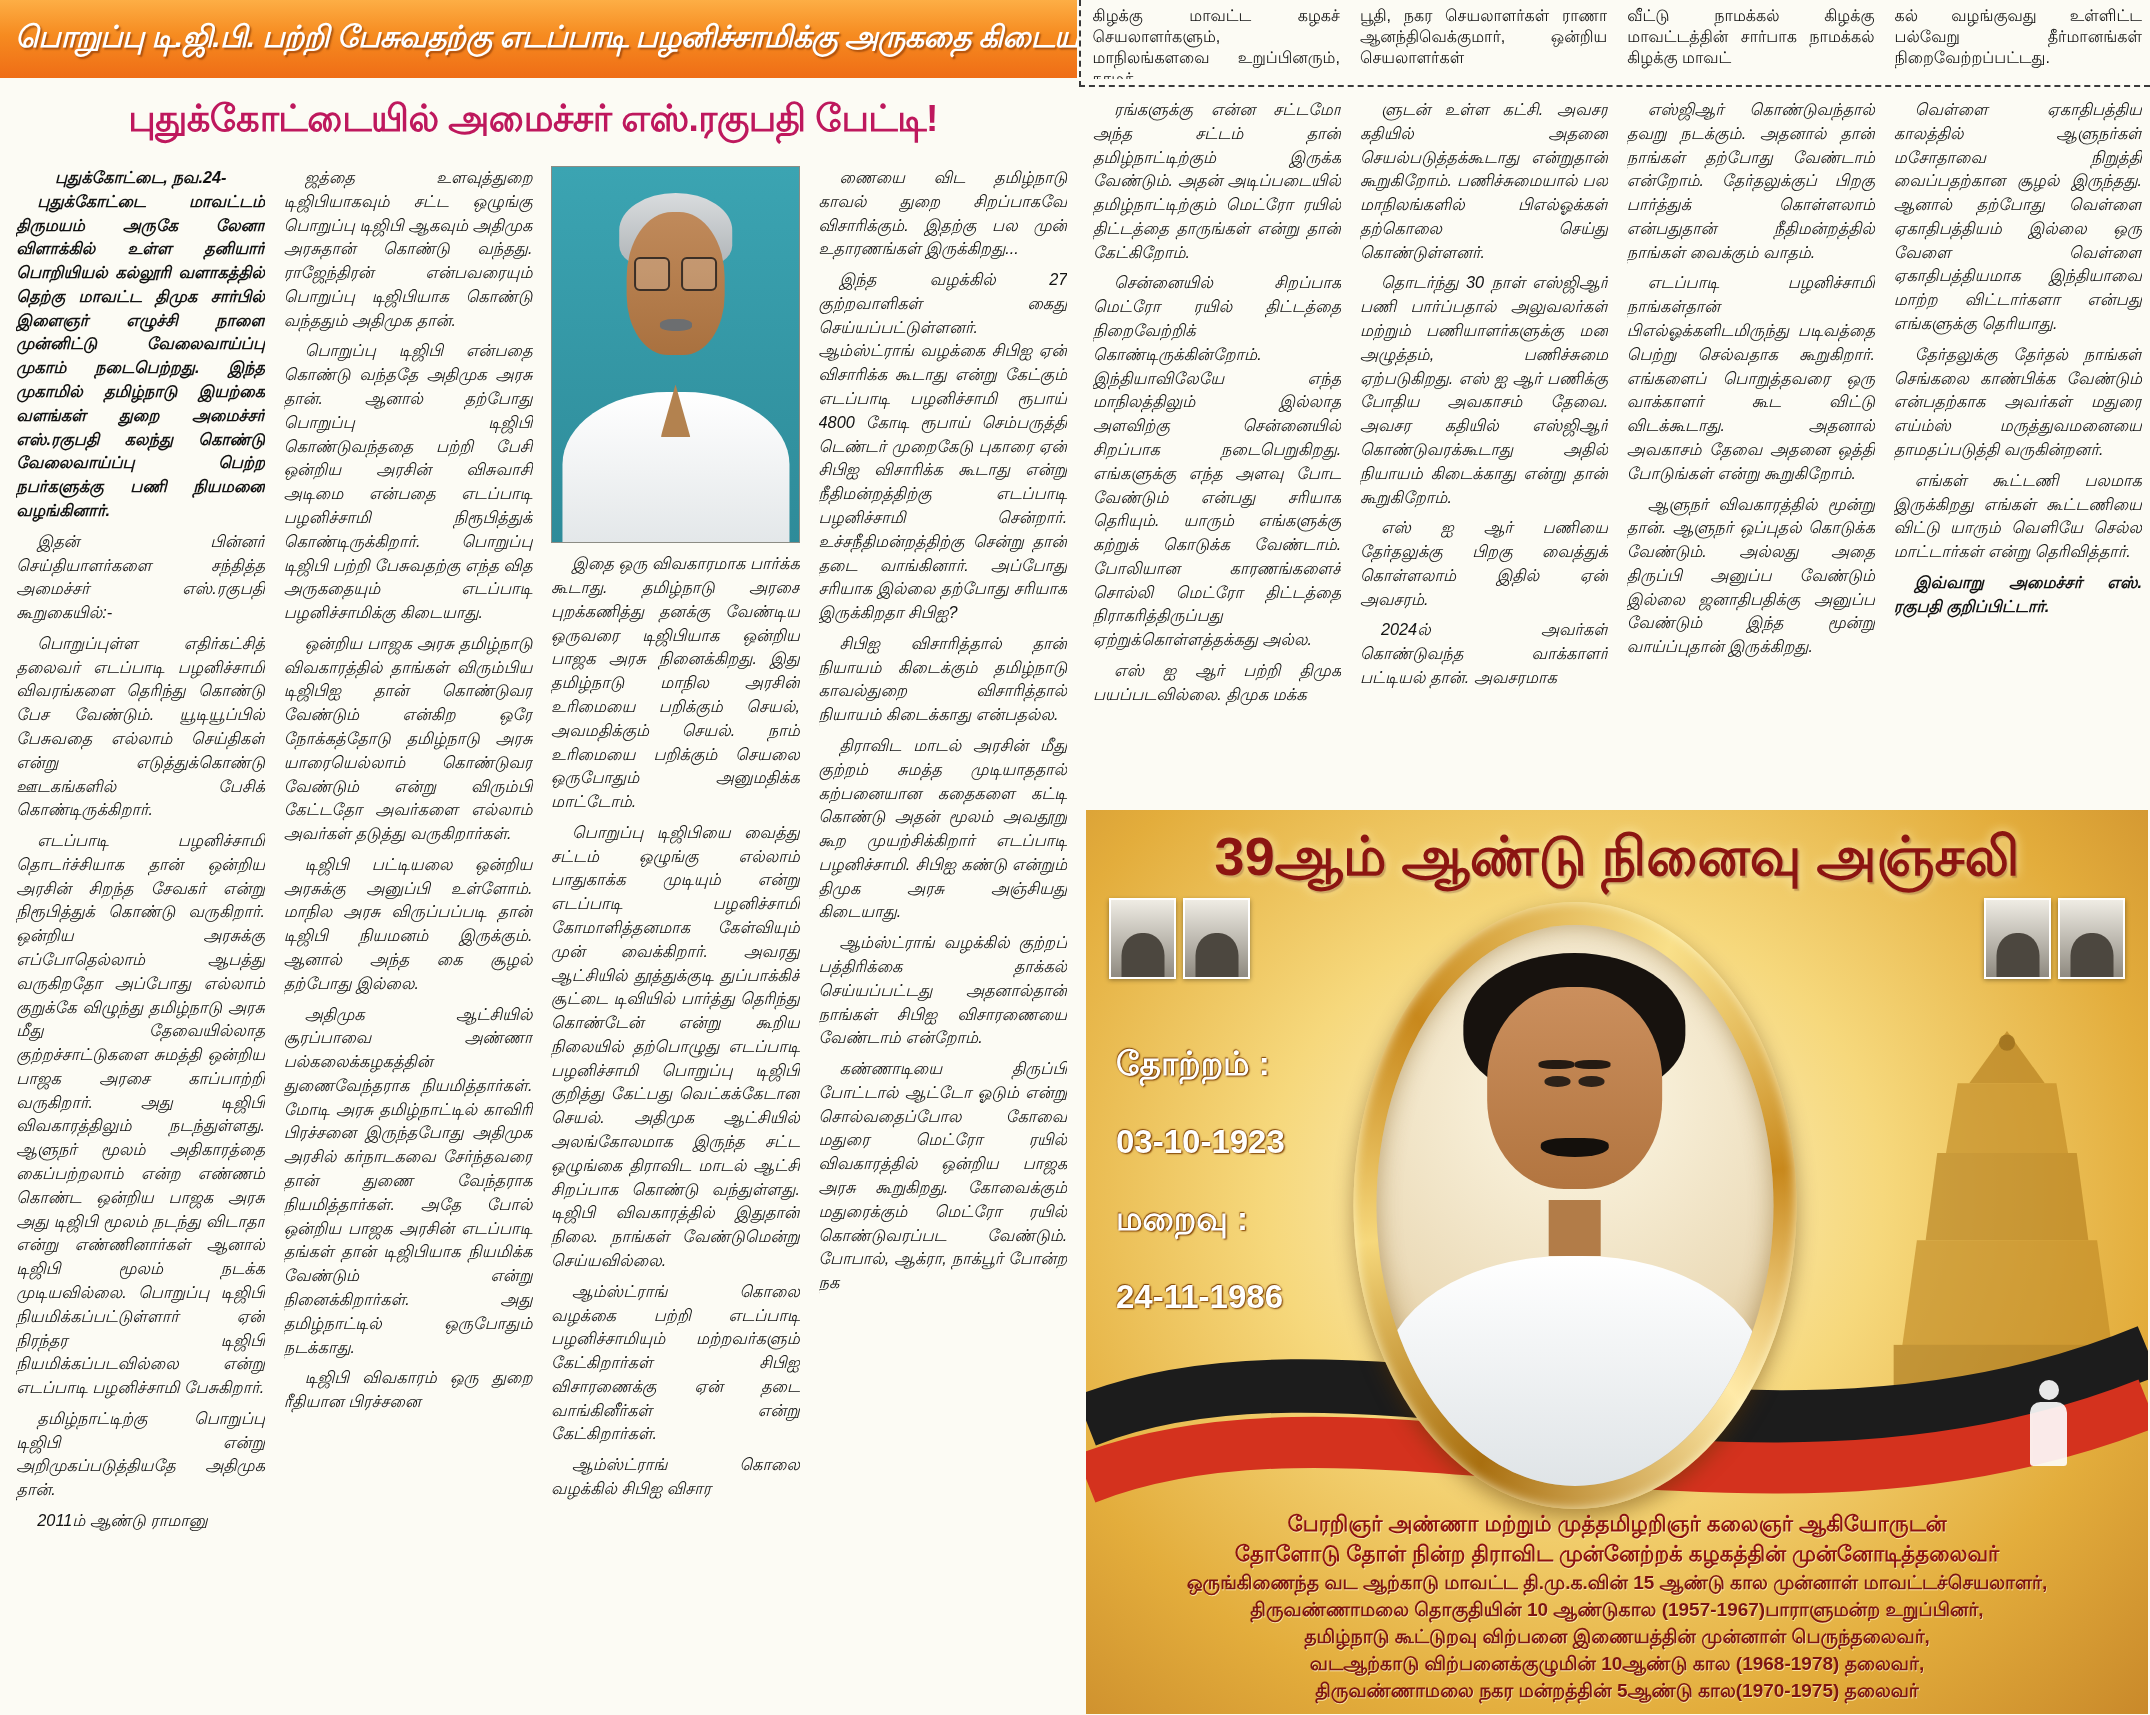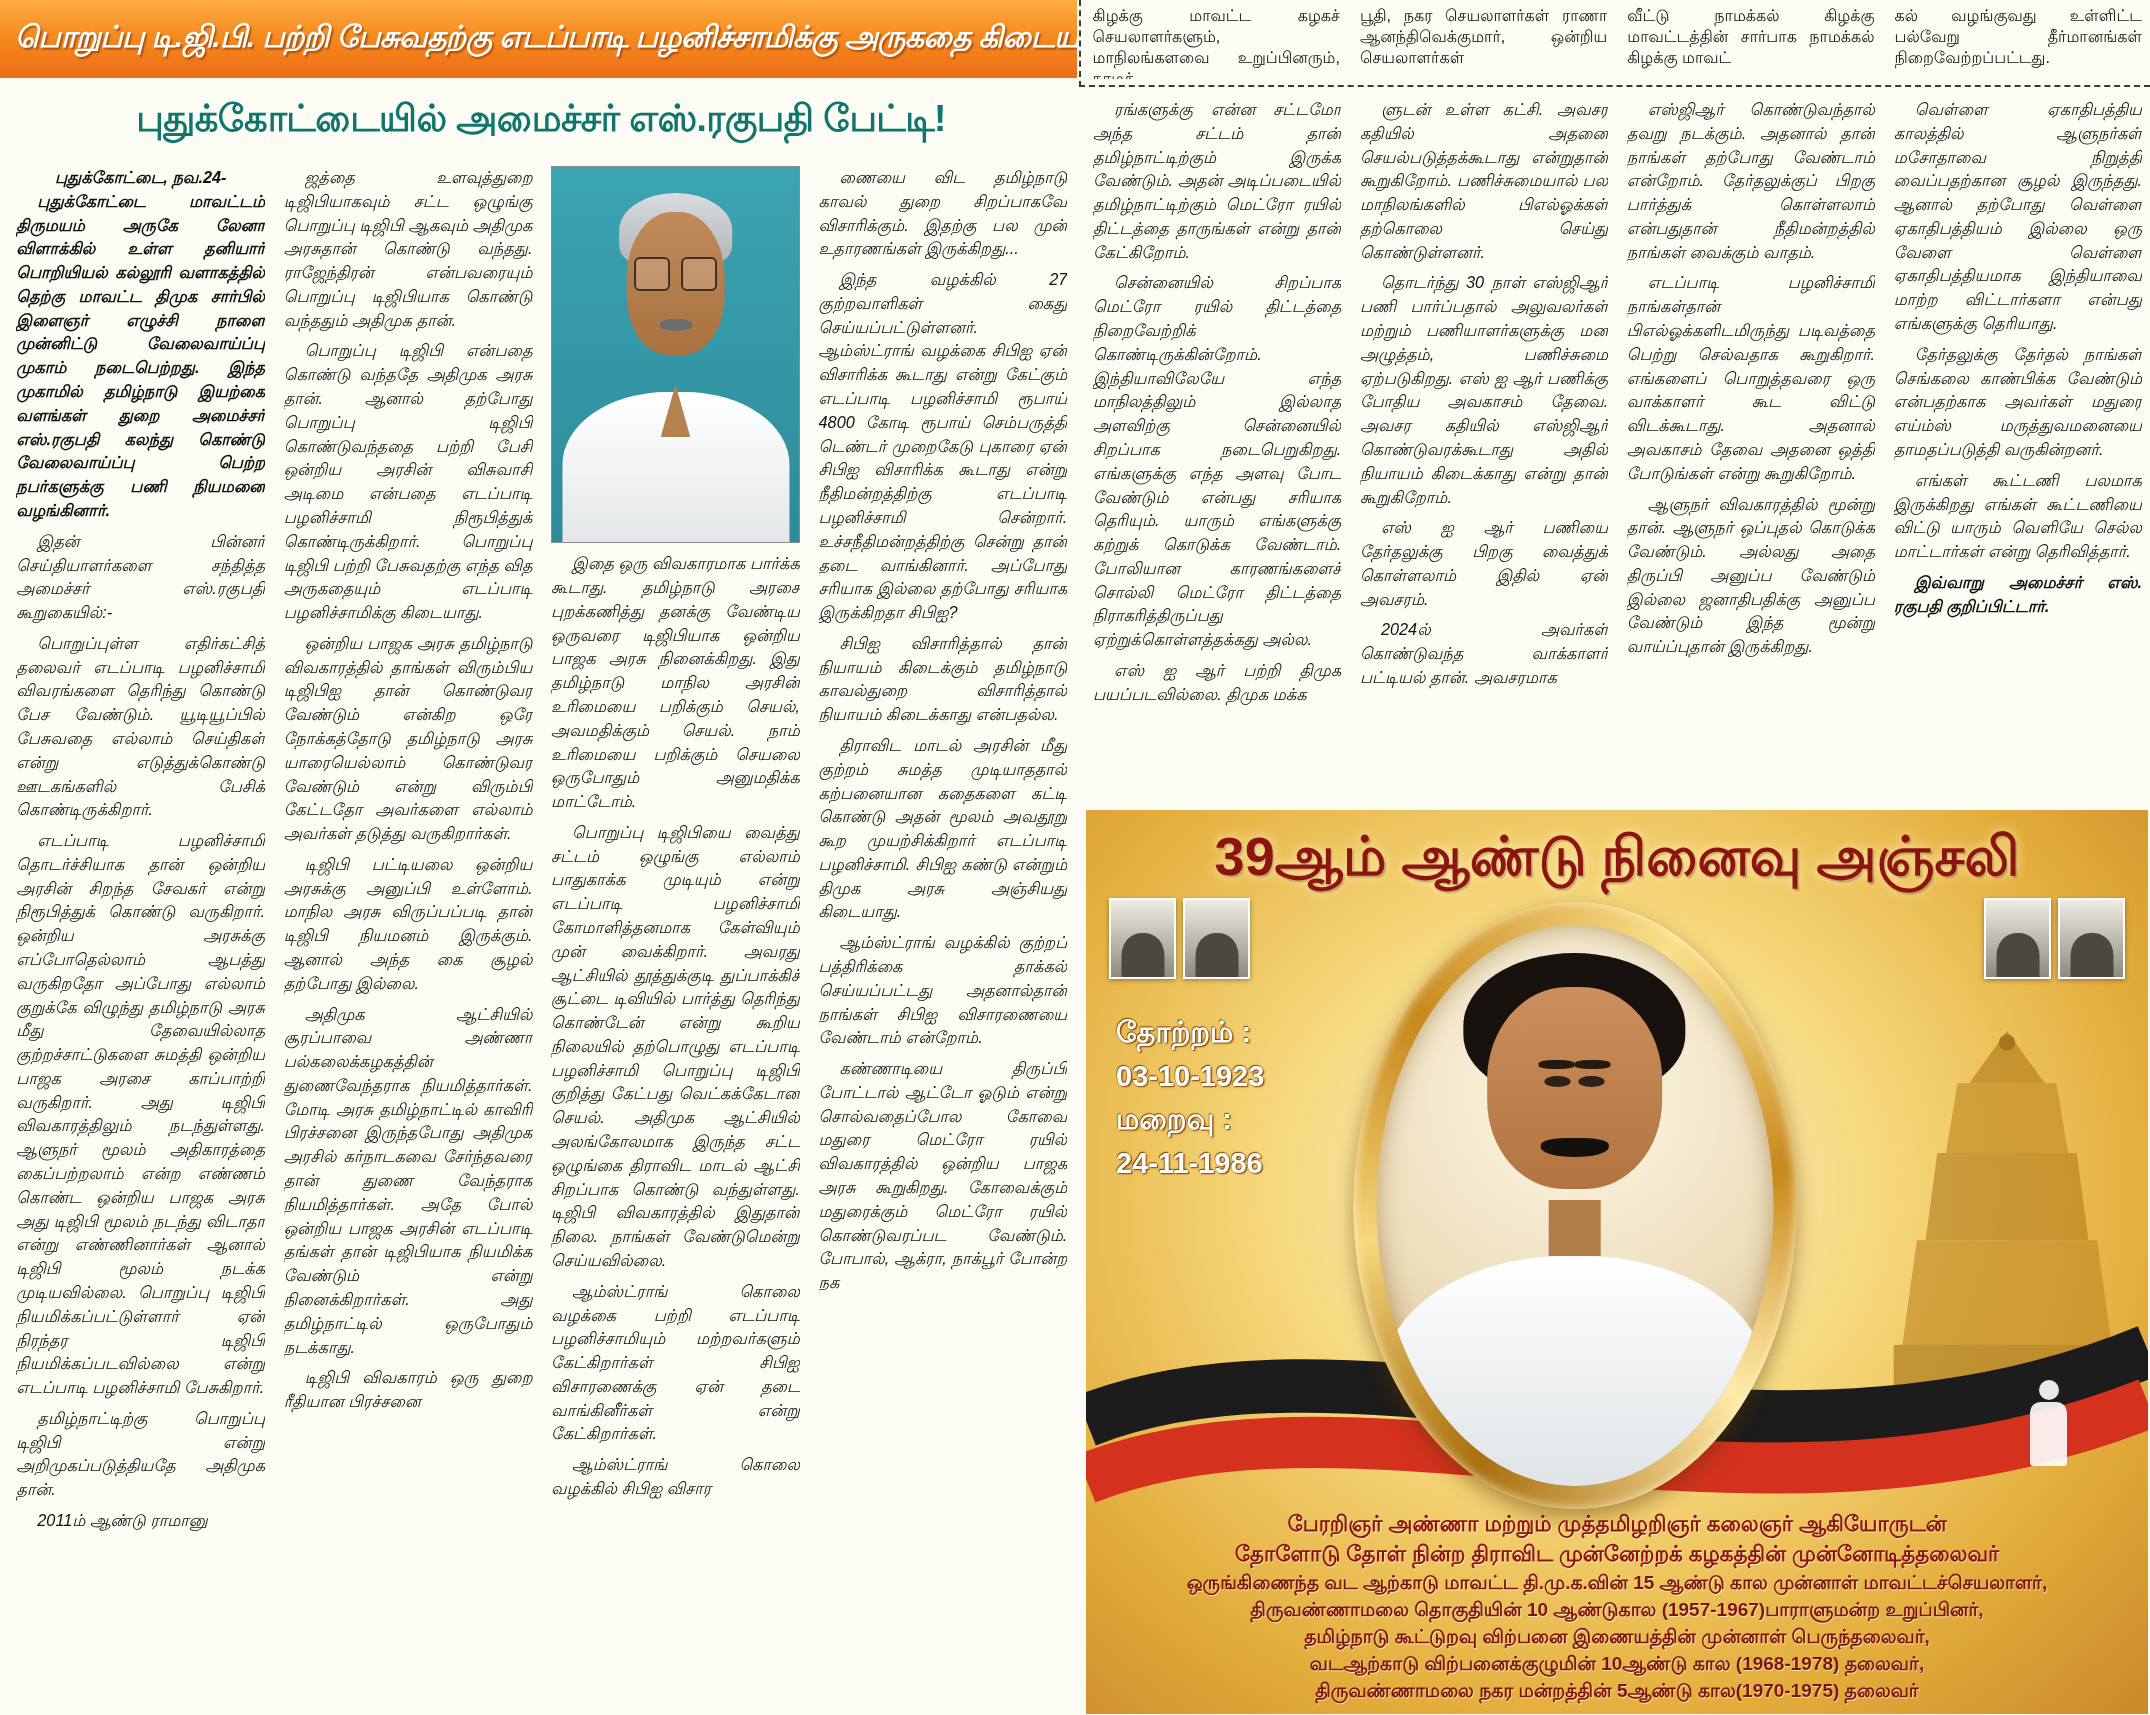--- a/index.html
+++ b/index.html
@@ -23,22 +23,22 @@
   
   .topstrip {
     position:absolute; left:1079px; top:0; width:1071px; height:87px;
     border-left:2.9px dashed #3a3a3a; border-bottom:2.9px dashed #3a3a3a;
     display:flex; gap:20px; padding:4.7px 8.1px 5.8px 11.6px;
   }
   .ministrip { flex:1; font-size:16px; line-height:1.32; overflow:hidden; text-align:justify; }
 
   
   .subhead {
-    position:absolute; left:41px; top:98px; width:1000px; text-align:center;
-    color:#0f766e; font-weight:bold; font-size:37px; letter-spacing:-0.6px;
+    position:absolute; left:33px; top:98px; width:1000px; text-align:center;
+    color:#be185d; font-weight:bold; font-size:37px; letter-spacing:-0.6px;
   }
 
   
   .cols { position:absolute; display:flex; gap:18.6px;font-style:italic; }
   .cols-left  { left:16.3px;  top:166px; width:1051px; height:1542px; }
   .cols-right { left:1093px; top:98px; width:1049px; height:704px; }
   .col { flex:1; overflow:hidden; font-size:16.3px; line-height:1.46; text-align:justify; }
   .col p { margin:0 0 7px; text-indent:21px; }
   .col.lead-col p:nth-child(1){ text-align:center; font-weight:bold; text-indent:0; margin-bottom:0; }
   .col.lead-col p:nth-child(2){ font-weight:bold; }
@@ -71,22 +71,23 @@
   .leaders { position:absolute; top:88px; display:flex; gap:7px; z-index:5; }
   .leaders-left { left:23px; } .leaders-right { right:23px; }
   .leader {
     width:67px; height:81px; border:2.9px solid #fff; box-shadow:0 1.7px 4.7px rgba(0,0,0,.4);
     background:linear-gradient(180deg,#efece4 0%, #8f8a80 100%); position:relative; overflow:hidden;
   }
   .leader::after { content:""; position:absolute; left:50%; bottom:-4.7px; transform:translateX(-50%);
     width:43px; height:49px; background:#4c473f; border-radius:46% 46% 0 0; }
   .ad-dates { position:absolute; left:30px; top:201px; z-index:5; }
   .ad-dates p {
-    font-size:29px; font-weight:bold; color:#ffffff; line-height:1.5; text-indent:0;
+    font-size:33px; font-weight:bold; color:#ffffff; line-height:1.5; text-indent:0;
     text-shadow:1.2px 1.2px 1.7px #7a3c00, -0.6px -0.6px 1.2px #7a3c00;
+    margin-top:28px;
   }
 
   .temple { position:absolute; right:16.3px; top:221px; z-index:1; opacity:.8; }
   .ribbon { position:absolute; left:0; top:477px; width:100%; height:273px; z-index:2; }
 
   .oval-outer {
     position:absolute; left:46%; top:92px; transform:translateX(-50%); z-index:3;
     width:443px; height:607px; border-radius:50%;
     background:conic-gradient(from 20deg,#f9e08a,#c8881c,#ffeaa8,#a96f10,#f6d87c,#c8881c,#f9e08a);
     padding:23px; box-shadow:0 8.1px 20px rgba(90,50,0,.45), inset 0 0 10.5px rgba(255,250,210,.8);

